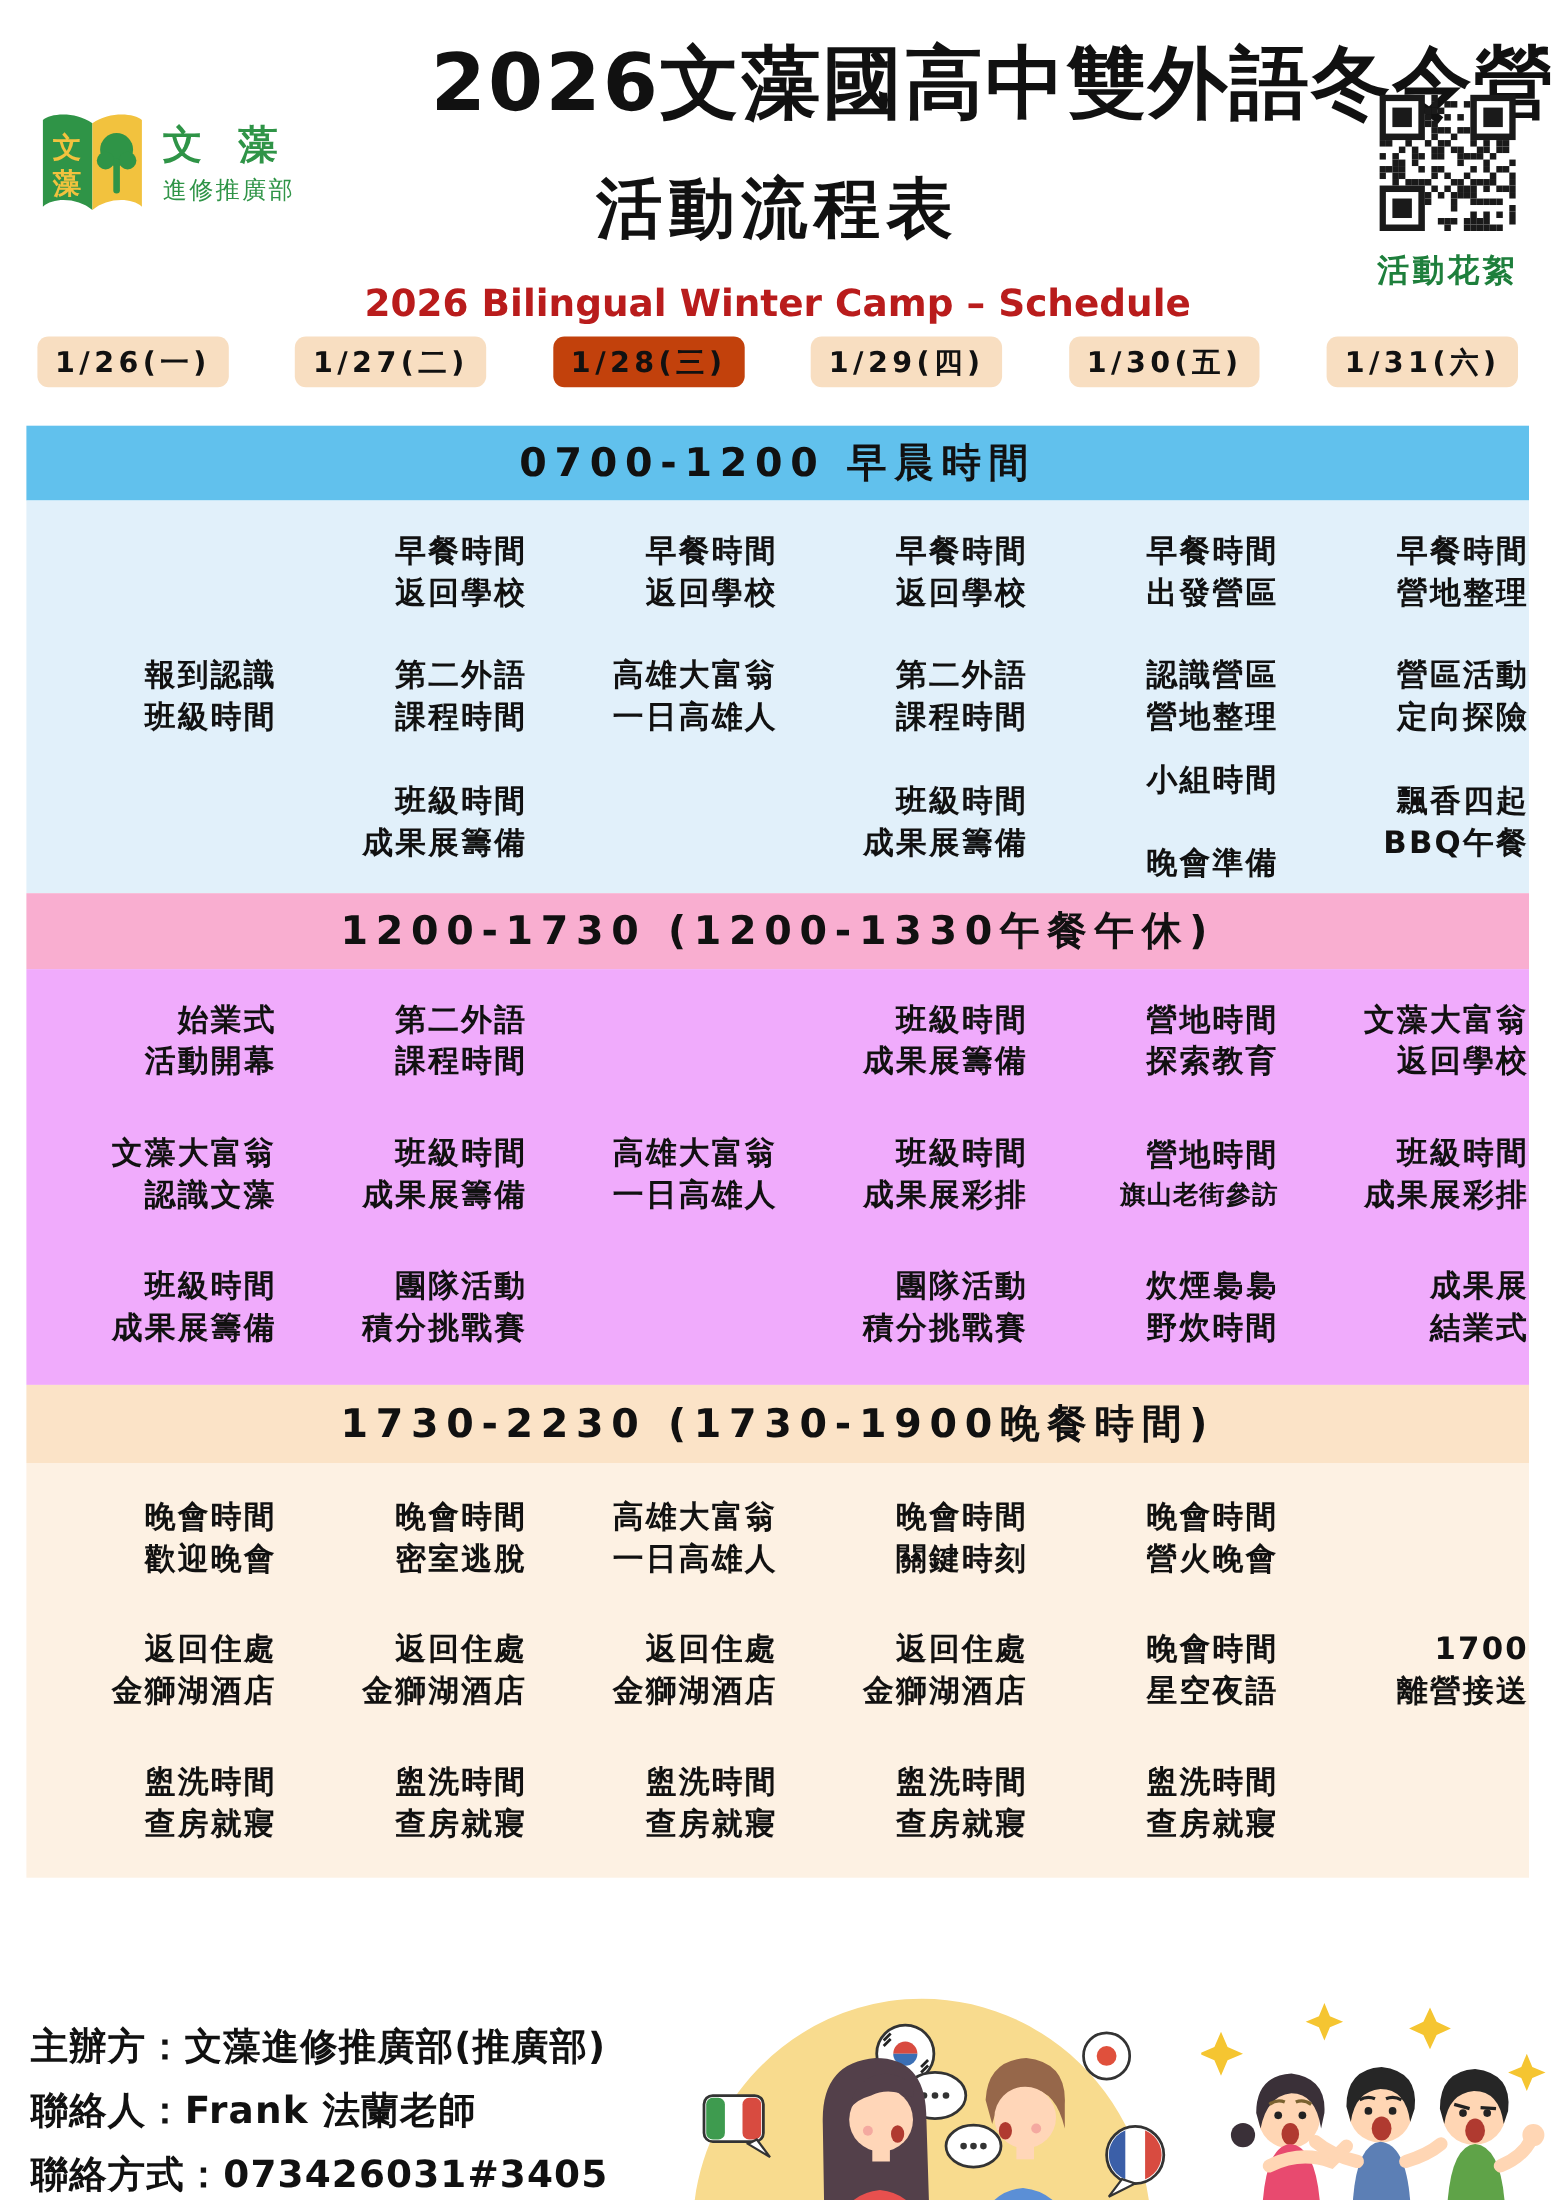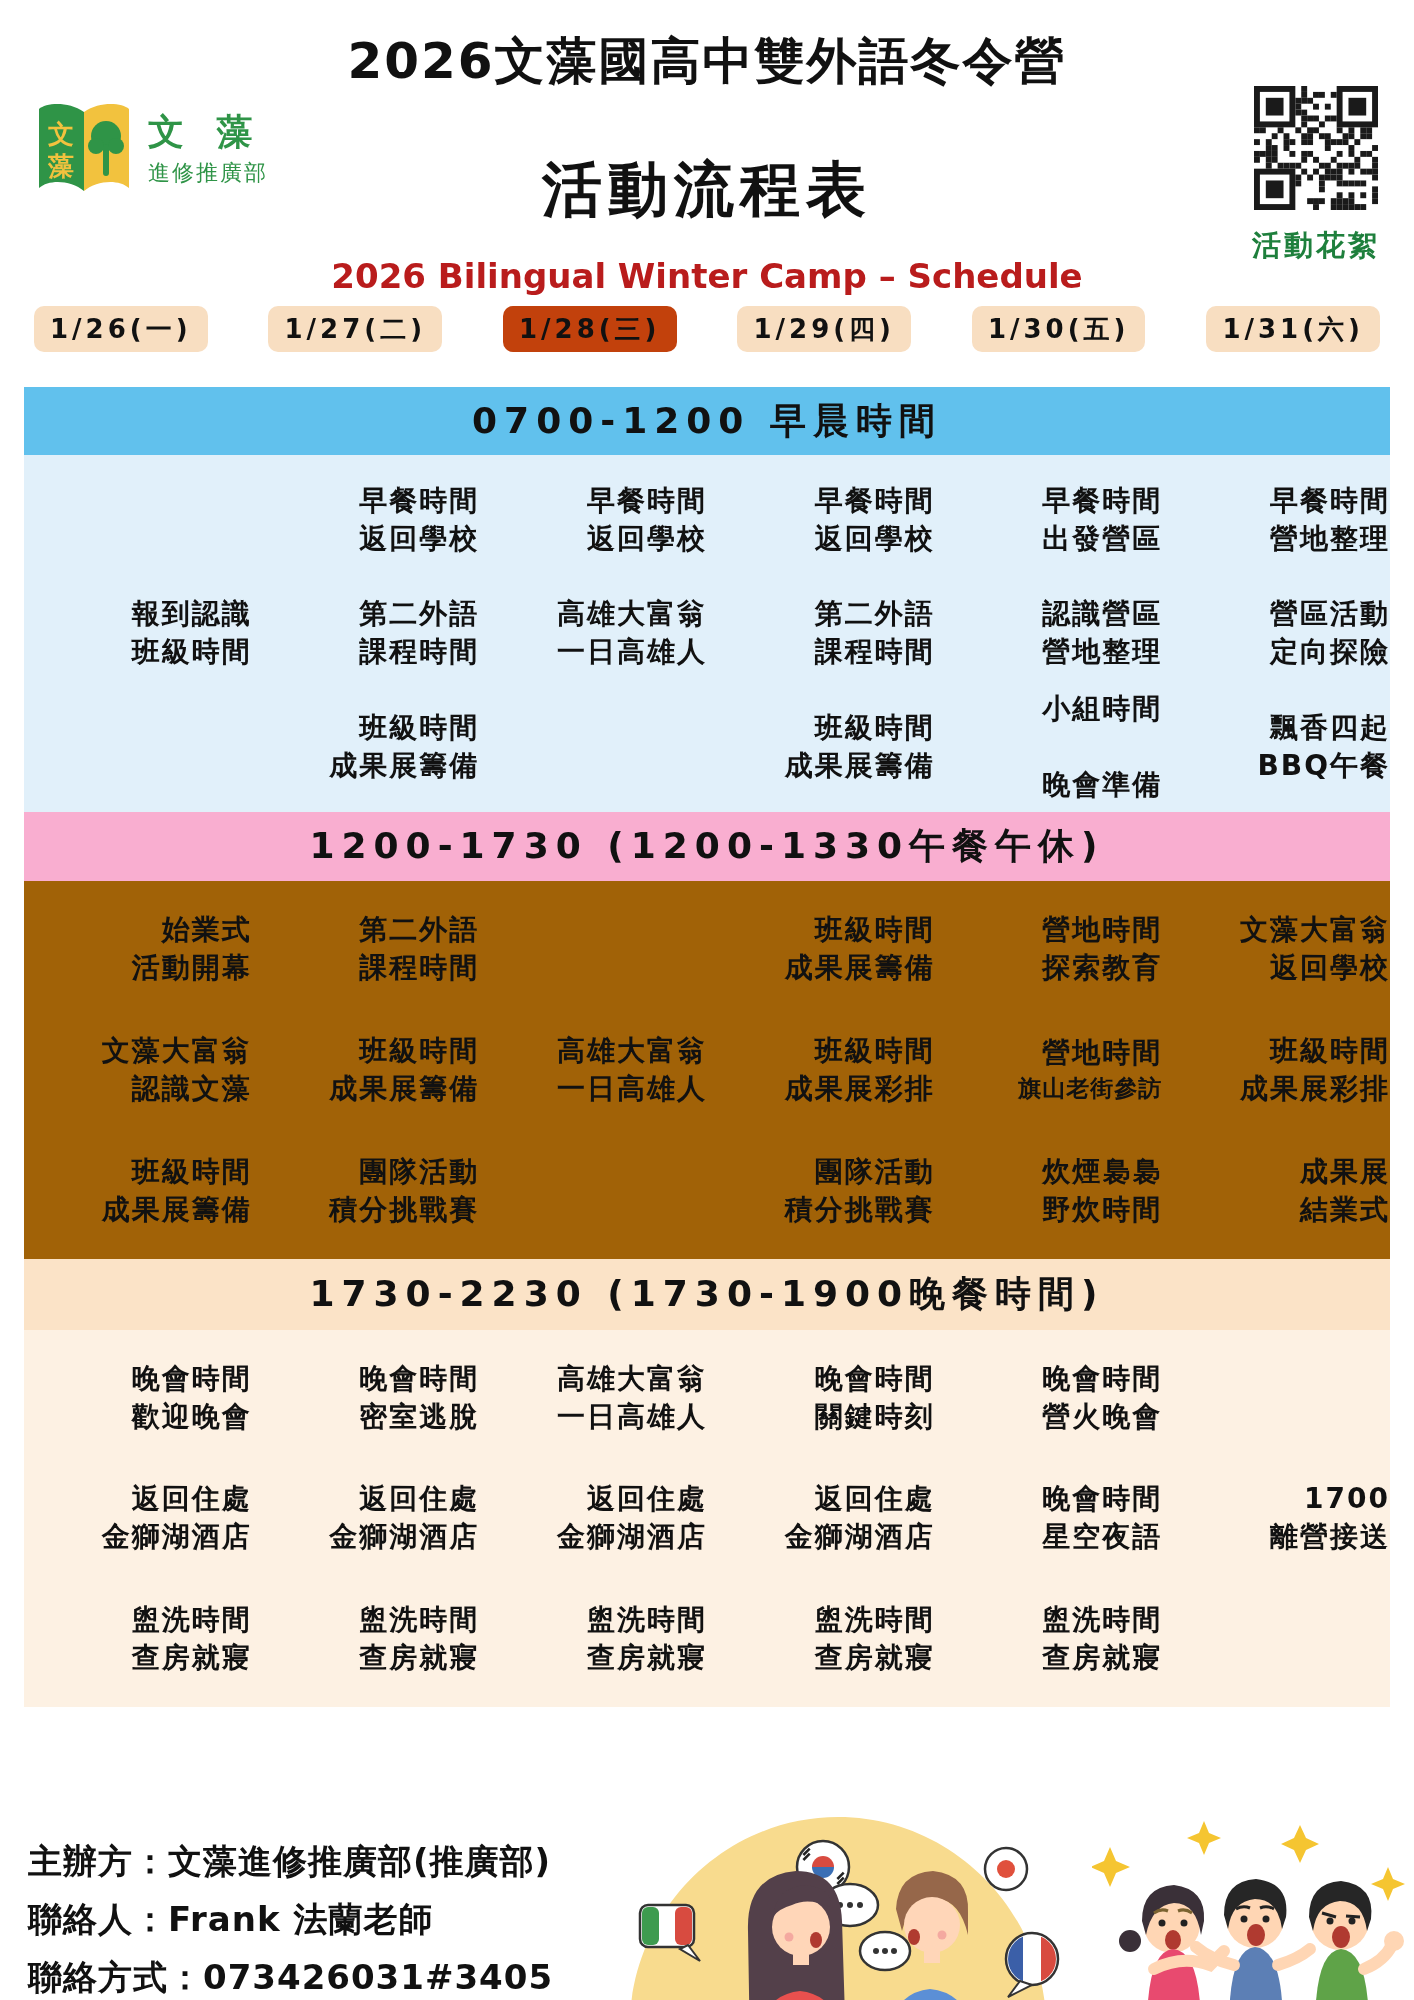--- a/index.html
+++ b/index.html
@@ -1,21 +1,21 @@
 <!DOCTYPE html>
 <html><head>
 <meta charset="utf-8">
 <style>
   html,body{margin:0;padding:0;background:#888;}
   .page{position:relative;width:1414px;height:2000px;background:#ffffff;margin:0 auto;
         font-family:"DejaVu Sans","Liberation Sans",sans-serif;color:#111;overflow:hidden;}
 
   
-  .title{position:absolute;top:28px;left:0;width:100%;text-align:center;
-         font-size:50px;font-weight:bold;letter-spacing:2px;}
+  .title{position:absolute;top:28px;left:0;width:100%;text-align:right;
+         font-size:72px;font-weight:bold;letter-spacing:2px;}
   .subtitle{position:absolute;top:150px;left:0;width:100%;text-align:center;
             font-size:60px;font-weight:bold;letter-spacing:6px;}
   .subtitle-en{position:absolute;top:256px;left:0;width:100%;text-align:center;
                font-size:34px;font-weight:bold;letter-spacing:0px;}
 
   .logo{position:absolute;left:32px;top:96px;display:flex;align-items:center;gap:12px;}
   .logo-text .nm{font-size:36px;font-weight:bold;letter-spacing:10px;}
   .logo-text .dept{font-size:22px;font-weight:normal;letter-spacing:2px;margin-top:1px;}
 
   .qr-wrap{position:absolute;left:1248px;top:86px;width:136px;text-align:center;}
@@ -291,21 +291,21 @@
             <div class="ln">定向探險</div>
           </div>
           <div class="cell" style="grid-area: 3 / 6;">
             <div class="ln">飄香四起</div>
             <div class="ln">BBQ午餐</div>
           </div>
         </div>
       </section>
       <section class="sec sec1">
         <div class="banner" style="background: rgb(249, 174, 208);">1200-1730 (1200-1330午餐午休)</div>
-        <div class="body" style="background: #a16207;">
+        <div class="body" style="background: #f0abfc; font-family: Liberation Mono, monospace;">
           <div class="cell" style="grid-area: 1 / 1;">
             <div class="ln">始業式</div>
             <div class="ln">活動開幕</div>
           </div>
           <div class="cell" style="grid-area: 2 / 1;">
             <div class="ln">文藻大富翁</div>
             <div class="ln">認識文藻</div>
           </div>
           <div class="cell" style="grid-area: 3 / 1;">
             <div class="ln">班級時間</div>

